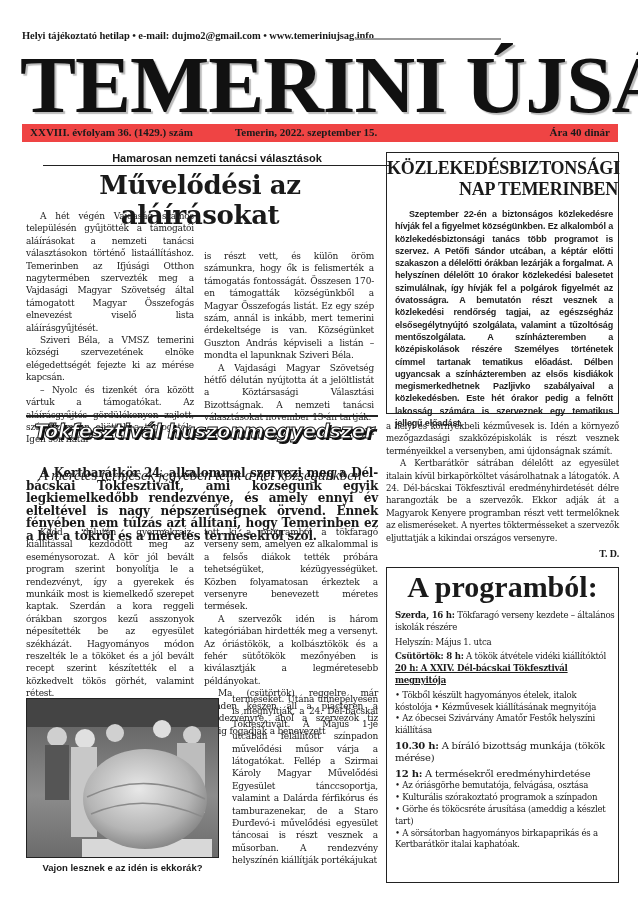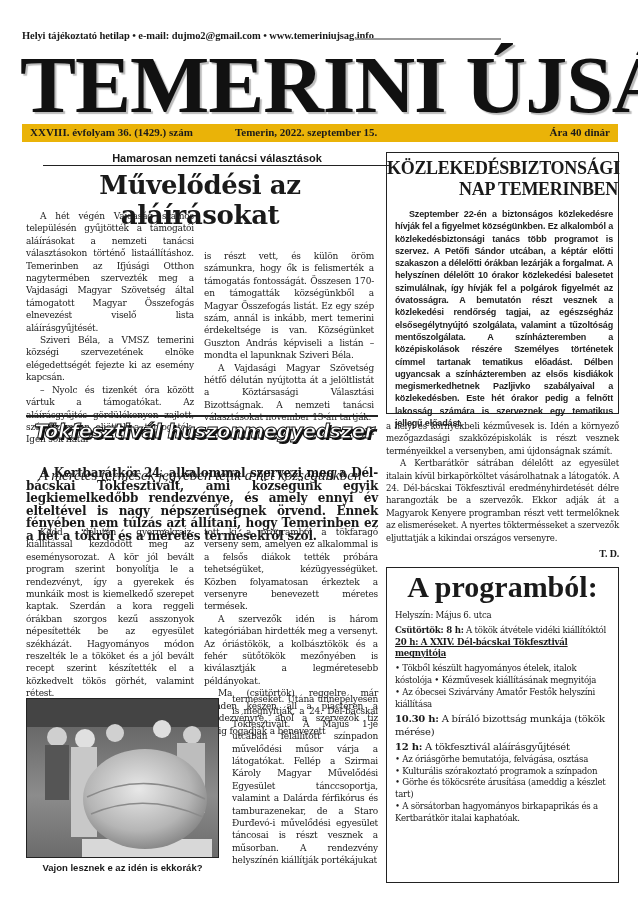--- a/index.html
+++ b/index.html
@@ -2,21 +2,21 @@
 <html><head>
   <meta charset="utf-8">
   <style>
     * { box-sizing: border-box; margin: 0; padding: 0; }
     html, body { width: 638px; height: 907px; background: #fff; overflow: hidden; }
     body { position: relative; font-family: "Liberation Serif", serif; color: #1a1a1a; }
 
     .masthead-top { position: absolute; left: 22px; top: 30px; width: 480px; font-size: 10.5px; font-weight: bold; letter-spacing: -0.1px; }
     .masthead-rule { position: absolute; left: 355px; top: 38px; width: 146px; height: 2px; background: #999; }
     .masthead-title { position: absolute; left: 20px; top: 40px; width: 620px; font-family: "Liberation Serif", serif; font-weight: bold; font-size: 80px; line-height: 90px; letter-spacing: -1px; transform: scaleX(1.05); transform-origin: left; color: #111; text-shadow: 2px 2px 1px #bbb; white-space: nowrap; }
-    .masthead-bar { position: absolute; left: 22px; top: 124px; width: 596px; height: 18px; background: #eab308; font-size: 11px; font-weight: bold; }
+    .masthead-bar { position: absolute; left: 22px; top: 124px; width: 596px; height: 18px; background: #ef4444; font-size: 11px; font-weight: bold; }
     .masthead-bar span { position: absolute; top: 2px; }
 
     .kicker { position: absolute; left: 43px; top: 152px; width: 348px; text-align: center; font-family: "Liberation Sans", sans-serif; font-size: 11px; font-weight: bold; border-bottom: 1px solid #222; padding-bottom: 1px; }
     .headline1 { position: absolute; left: 26px; top: 170px; width: 348px; text-align: center; font-family: "DejaVu Serif", serif; font-weight: bold; font-size: 26px; letter-spacing: -0.4px; }
 
     .col { position: absolute; font-family: "DejaVu Serif", serif; font-size: 9px; line-height: 12.4px; text-align: justify; letter-spacing: -0.2px; }
     .col p { text-indent: 14px; }
     .col p.noind { text-indent: 0; }
     .sig { text-align: right; font-weight: bold; font-family: "Liberation Serif", serif; font-size: 10px; }
 
@@ -53,21 +53,21 @@
   <span style="left:8px">XXVIII. évfolyam 36. (1429.) szám</span>
   <span style="left:213px">Temerin, 2022. szeptember 15.</span>
   <span style="right:8px">Ára 40 dinár</span>
 </div>
 
 <div class="kicker">Hamarosan nemzeti tanácsi választások</div>
 <div class="headline1">Művelődési az aláírásokat</div>
 
 <div class="col" style="left:26px; top:210px; width:168px;">
   <p>A hét végén Vajdaság számos településén gyűjtötték a támogatói aláírásokat a nemzeti tanácsi választásokon történő listaállításhoz. Temerinben az Ifjúsági Otthon nagytermében szervezték meg a Vajdasági Magyar Szövetség által támogatott Magyar Összefogás elnevezést viselő lista aláírásgyűjtését.</p>
-  <p>Sziveri Béla, a VMSZ temerini községi szervezetének elnöke elégedettségét fejezte ki az esemény kapcsán.</p>
+  <p>Sziveri Béla, a VMSZ temerini községi szervezetének elnöke elégedettségét fejezte ki az mérése kapcsán.</p>
   <p>– Nyolc és tizenkét óra között vártuk a támogatókat. Az aláírásgyűjtés gördülékenyen zajlott, szép számban eljöttek a támogatók. Igen sok fiatal</p>
 </div>
 <div class="col" style="left:204px; top:210px; width:170px;margin-top:40px;">
   <p class="noind">is részt vett, és külön öröm számunkra, hogy ők is felismerték a támogatás fontosságát. Összesen 170-en támogatták községünkből a Magyar Összefogás listát. Ez egy szép szám, annál is inkább, mert temerini érdekeltsége is van. Községünket Guszton András képviseli a listán – mondta el lapunknak Sziveri Béla.</p>
   <p>A Vajdasági Magyar Szövetség hétfő délután nyújtotta át a jelöltlistát a Köztársasági Választási Bizottságnak. A nemzeti tanácsi választásokat november 13-án tartják.</p>
   <div class="sig" style="margin-top:2px">T. D.</div>
 </div>
 
 <div class="rule" style="left:26px; top:415px; width:352px; height:1.5px;"></div>
 
@@ -133,25 +133,26 @@
 
 <div class="col" style="left:386px; top:420px; width:233px; font-size:8.6px; line-height:12.4px;">
   <p class="noind">a helyi és környékbeli kézművesek is. Idén a környező mezőgazdasági szakközépiskolák is részt vesznek terményeikkel a versenyben, ami újdonságnak számít.</p>
   <p>A Kertbarátkör sátrában délelőtt az egyesület italain kívül birkapörköltet vásárolhatnak a látogatók. A 24. Dél-bácskai Tökfesztivál eredményhirdetését délre harangozták be a szervezők. Ekkor adják át a Magyarok Kenyere programban részt vett termelőknek az elismeréseket. A nyertes töktermésseket a szervezők eljuttatják a kikindai országos versenyre.</p>
   <div class="sig" style="margin-top:4px">T. D.</div>
 </div>
 
 <div class="box2">
   <div class="box2-title">A programból:</div>
   <div class="box2-body">
-    <div class="it"><span>Helyszín: Május 6. utca</span></div>
+    <div class="it"><span class="bold">Szerda, 16 h:</span><span> Tökfaragó verseny kezdete – általános iskolák részére</span></div>
+    <div class="it"><span>Helyszín: Május 1. utca</span></div>
     <div><span class="bold">Csütörtök: 8 h:</span><span> A tökök átvétele vidéki kiállítóktól</span></div>
     <div class="it"><span class="ul">20 h: A XXIV. Dél-bácskai Tökfesztivál megnyitója</span></div>
     <div><span>• Tökből készült hagyományos ételek, italok kóstolója • Kézművesek kiállításának megnyitója</span></div>
     <div class="it"><span>• Az óbecsei Szivárvány Amatőr Festők helyszíni kiállítása</span></div>
     <div class="it big"><span class="bold">10.30 h:</span><span> A bíráló bizottság munkája (tökök mérése)</span></div>
-    <div class="big"><span class="bold">12 h:</span><span> A tökfesztivál aláírásgyűjtését</span></div>
+    <div class="big"><span class="bold">12 h:</span><span> A termésekről eredményhirdetése</span></div>
     <div><span>• Az óriásgörhe bemutatója, felvágása, osztása</span></div>
     <div><span>• Kulturális szórakoztató programok a színpadon</span></div>
     <div><span>• Görhe és tököcsréte árusítása (ameddig a készlet tart)</span></div>
     <div><span>• A sörsátorban hagyományos birkapaprikás és a Kertbarátkör italai kaphatóak.</span></div>
   </div>
 </div>
 
 </body></html>

